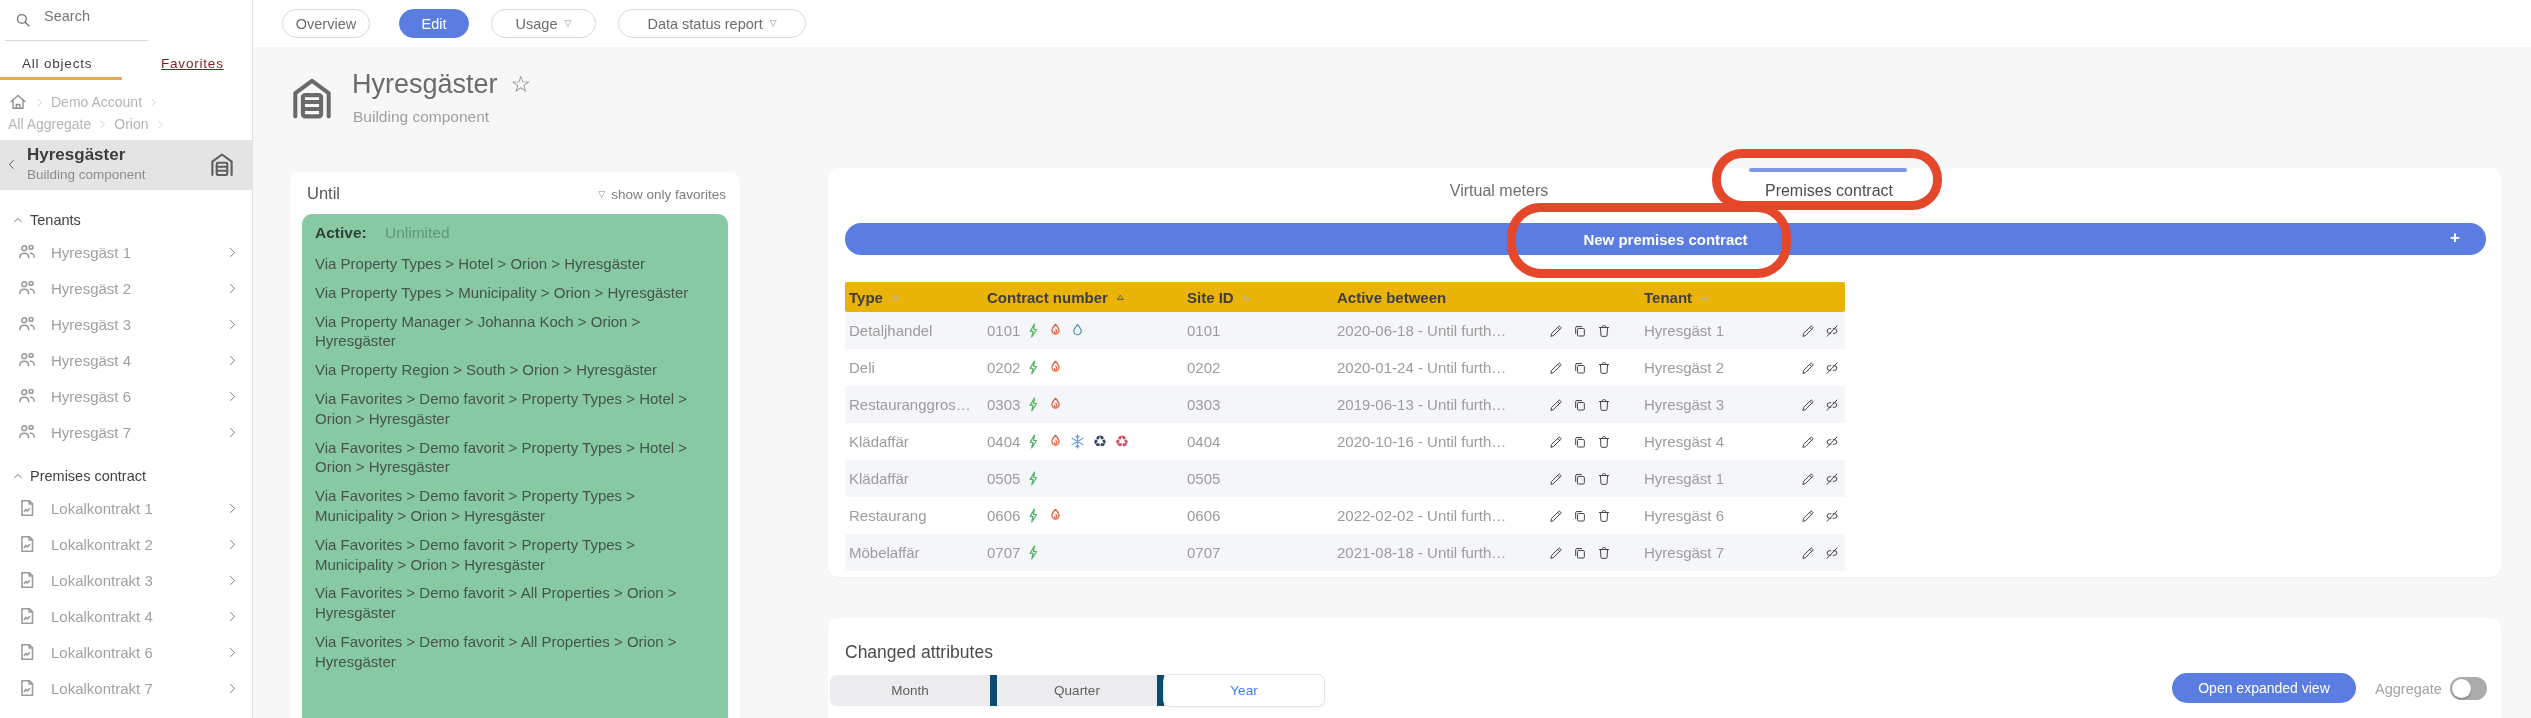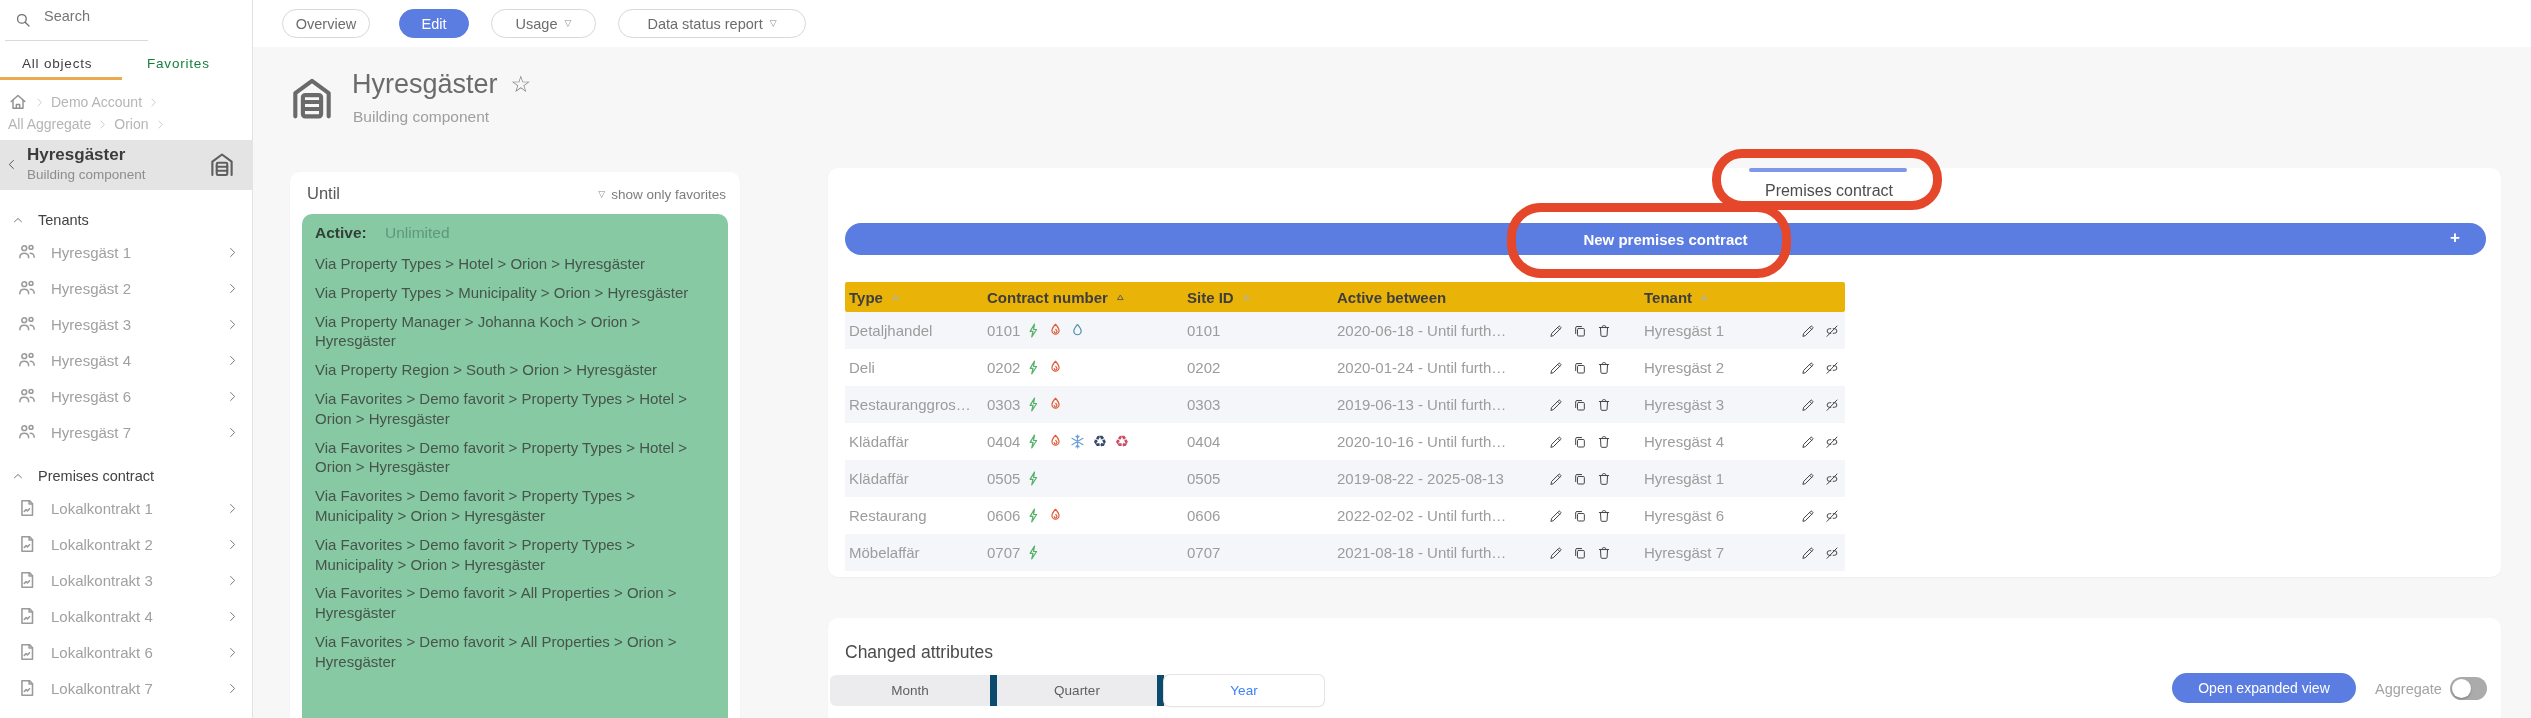--- a/index.html
+++ b/index.html
@@ -15,34 +15,34 @@
   .sidebar { position:absolute; left:0; top:0; width:253px; height:718px; background:#fff;
              border-right:1px solid #e2e2e2; z-index:5; }
   .search-row { position:relative; height:40px; }
   .search-icon { position:absolute; left:14px; top:11px; width:18px; height:18px; color:#6f6f6f; }
   .search-input { position:absolute; left:44px; top:8px; width:180px; border:none; outline:none;
                   font-size:14.5px; color:#555; font-family:inherit; background:transparent; }
   .search-divider { position:absolute; left:5px; top:40px; width:143px; height:1px; background:#d9d9d9; }
   .obj-tabs { position:absolute; top:52px; left:0; width:300px; height:28px; }
   .obj-tab { position:absolute; top:4px; font-size:13.5px; letter-spacing:.8px; }
   .obj-tab.t0 { left:22px; color:#3f3f3f; }
-  .obj-tab.t1 { left:147px; color:#15803d; }
+  .obj-tab.t1 { left:161px; color:#7f1d1d;text-decoration:underline; }
   .obj-underline { position:absolute; left:0; top:77px; width:122px; height:3px; background:#e9ab4e; }
   .breadcrumb { position:absolute; left:8px; top:92px; width:240px; display:flex; flex-wrap:wrap;
                 align-items:center; column-gap:6px; row-gap:3px; font-size:14px; color:#b5b5b5; line-height:19px; }
   .crumb-home { width:20px; height:20px; color:#8f8f8f; }
   .crumb-sep { width:11px; height:11px; color:#bfbfbf; }
   .sel-item { position:absolute; left:0; top:140px; width:253px; height:50px; background:#e4e4e4; }
   .sel-chev { position:absolute; left:5px; top:18px; width:13px; height:13px; color:#4a4a4a; }
   .sel-title { position:absolute; left:27px; top:5px; font-size:17px; font-weight:bold; color:#3c3c3c; }
   .sel-sub { position:absolute; left:27px; top:27px; font-size:13.5px; color:#8d8d8d; }
   .sel-bicon { position:absolute; left:207px; top:10px; width:30px; height:30px; color:#5f5f5f; }
   .nav-section { position:absolute; left:0; width:253px; }
   #sec-tenants { top:206px; } #sec-contracts { top:462px; }
-  .sec-header { height:28px; display:flex; align-items:center; padding-left:12px; gap:14px;
+  .sec-header { height:28px; display:flex; align-items:center; padding-left:12px; gap:6px;
                 font-size:14.5px; color:#424242; }
   .sec-chev { width:12px; height:12px; color:#5e5e5e; }
   .nav-item { height:36px; display:flex; align-items:center; padding:0 14px 0 16px; gap:13px; cursor:pointer; }
   .item-icon { width:22px; height:22px; color:#9a9a9a; flex:none; }
   .item-label { flex:1; font-size:15px; color:#a0a0a0; }
   .item-chev { width:13px; height:13px; color:#6f6f6f; flex:none; }
 
   
   .topbar { position:absolute; left:253px; top:0; width:2278px; height:47px; background:#fff; }
   .tb-btn { position:absolute; top:9px; height:29px; border:1px solid #d8d8d8; border-radius:15px;
@@ -467,20 +467,21 @@
       <div class="via">Via Favorites &gt; Demo favorit &gt; Property Types &gt; Hotel &gt; Orion &gt; Hyresgäster</div>
       <div class="via">Via Favorites &gt; Demo favorit &gt; Property Types &gt; Hotel &gt; Orion &gt; Hyresgäster</div>
       <div class="via">Via Favorites &gt; Demo favorit &gt; Property Types &gt; Municipality &gt; Orion &gt; Hyresgäster</div>
       <div class="via">Via Favorites &gt; Demo favorit &gt; Property Types &gt; Municipality &gt; Orion &gt; Hyresgäster</div>
       <div class="via">Via Favorites &gt; Demo favorit &gt; All Properties &gt; Orion &gt; Hyresgäster</div>
       <div class="via">Via Favorites &gt; Demo favorit &gt; All Properties &gt; Orion &gt; Hyresgäster</div>
     </div>
   </div>
 
   <div class="card" id="contracts-card">
+    <div class="ctab" id="ctab-0">Virtual meters</div>
     <div class="ctab" id="ctab-1">Premises contract</div>
     <div class="tab-indicator"></div>
 
     <button class="big-btn">
       <span class="big-btn-label">New premises contract</span>
       <span class="big-btn-plus">+</span>
     </button>
 
     <div class="table">
       <div class="thead">
@@ -767,21 +768,20 @@
           <span>0505</span>
             <span class="fuels" style="display: inline-flex; gap: 5px; align-items: center;">
               <span class="fuel ic" style="color: rgb(85, 177, 104);">
                 <svg viewBox="0 0 24 24">
                   <path d="M13.4 3L7.2 13.2h4.1L9.5 21l6.9-10.4h-4.3z"></path>
                 </svg>
               </span>
             </span>
         </div>
         <div class="cell c-site">0505</div>
-        <div class="cell c-active">2019-08-22 - 2025-08-13</div>
         <div class="cell c-act1">
             <span class="ic act-ic">
               <svg viewBox="0 0 24 24">
                 <path d="M4.5 19.5l1-3.9L16 5.1a1.4 1.4 0 0 1 2 0l1 1a1.4 1.4 0 0 1 0 2L8.4 18.6z"></path>
                 <path d="M14.5 6.5l3 3"></path>
               </svg>
             </span>
             <span class="ic act-ic">
               <svg viewBox="0 0 24 24">
                 <rect x="8.2" y="8.2" width="10.3" height="11.3" rx="1.6"></rect>

